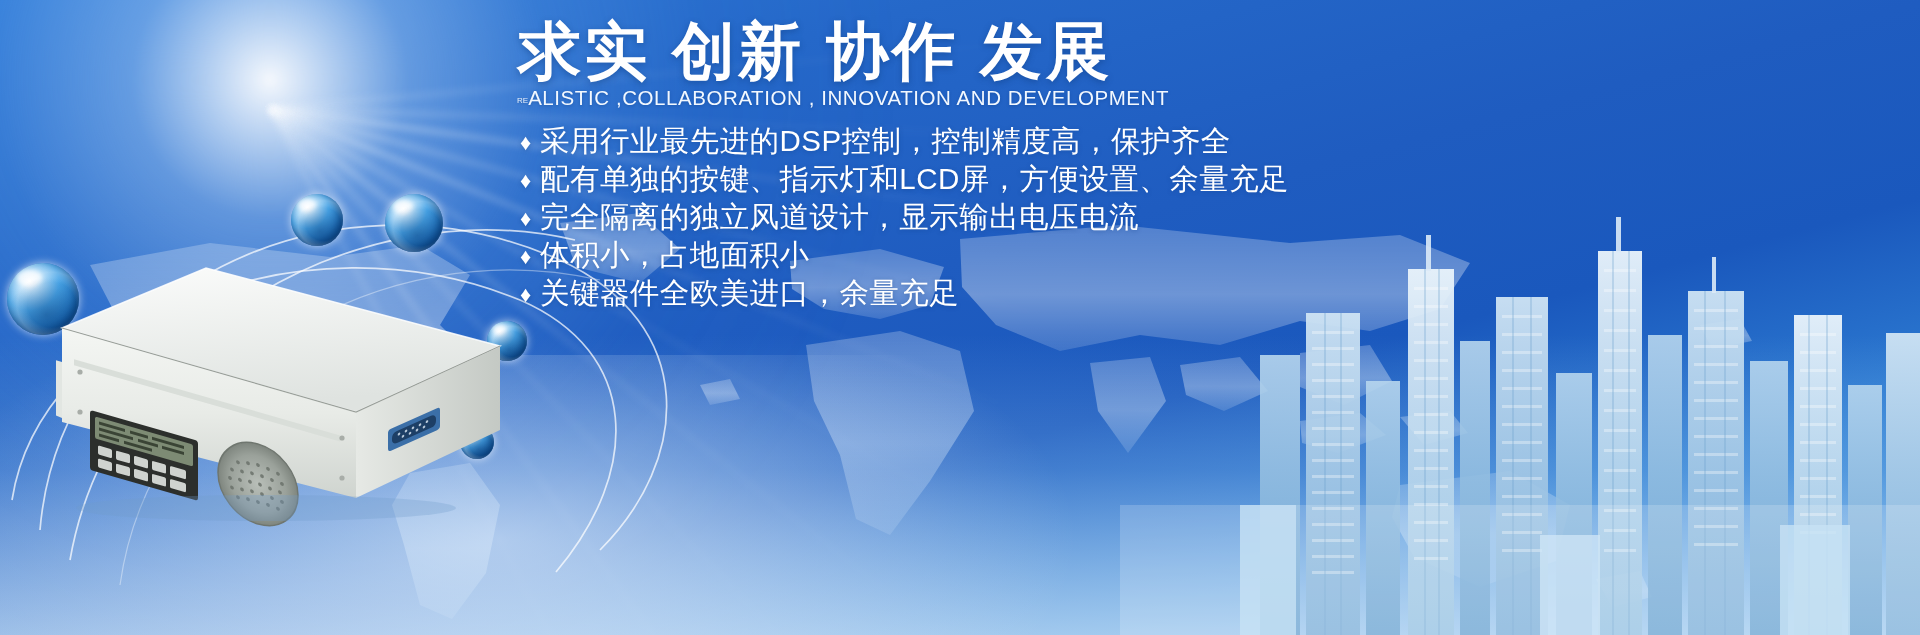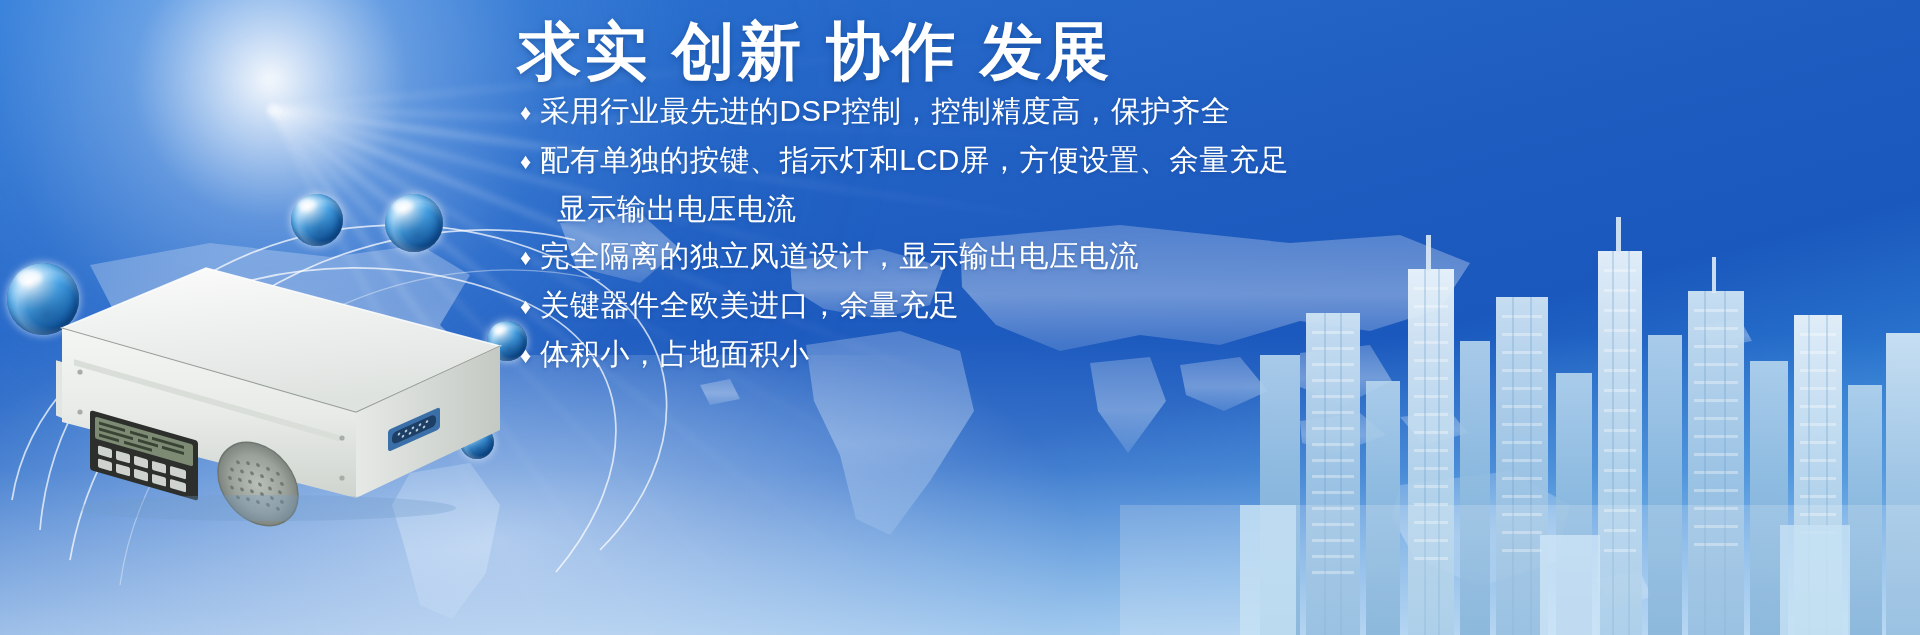--- a/index.html
+++ b/index.html
@@ -106,21 +106,21 @@
     margin:0 0 14px 17px;
     color:#f2f8ff;
     white-space:nowrap;
     text-shadow:0 1px 3px rgba(12,55,120,.35);
   }
   .subline .re{font-size:8px;vertical-align:2px;letter-spacing:0;opacity:.95;}
 
   .bullets{list-style:none;margin:0;padding:0 0 0 20px;}
   .bullets li{
     font-size:29.5px;
-    line-height:47px;
+    line-height:36px;
     letter-spacing:.015em;
     white-space:nowrap;
     text-shadow:0 1px 4px rgba(12,55,120,.35);
   }
   .bullets li .dia{
     display:inline-block;width:20px;
     font-size:22px;vertical-align:1px;
   }
   .bullets li.cont{padding-left:37px;}
 </style>
@@ -496,36 +496,34 @@
       </g>
 
       <rect x="0" y="300" width="800" height="130" fill="#ffffff" opacity=".18"></rect>
     </svg>
   </div>
 
   <div class="textwrap">
 
     <h1 class="headline">求实 创新 协作 发展</h1>
 
+    <p class="subline"><span class="re">RE</span><span>ALISTIC ,COLLABORATION , INNOVATION AND DEVELOPMENT</span></p>
 
     <ul class="bullets">
       <li>
         <span class="dia">♦</span><span>采用行业最先进的DSP控制，控制精度高，保护齐全</span>
       </li>
       <li>
         <span class="dia">♦</span><span>配有单独的按键、指示灯和LCD屏，方便设置、余量充足</span>
       </li>
-      <li class="cont">
-        <span>显示输出电压电流</span>
-      </li>
       <li>
         <span class="dia">♦</span><span>完全隔离的独立风道设计，显示输出电压电流</span>
       </li>
       <li>
-        <span class="dia">♦</span><span>关键器件全欧美进口，余量充足</span>
+        <span class="dia">♦</span><span>体积小，占地面积小</span>
       </li>
       <li>
-        <span class="dia">♦</span><span>体积小，占地面积小</span>
+        <span class="dia">♦</span><span>关键器件全欧美进口，余量充足</span>
       </li>
     </ul>
   </div>
 
 </div>
 
 </body></html>

